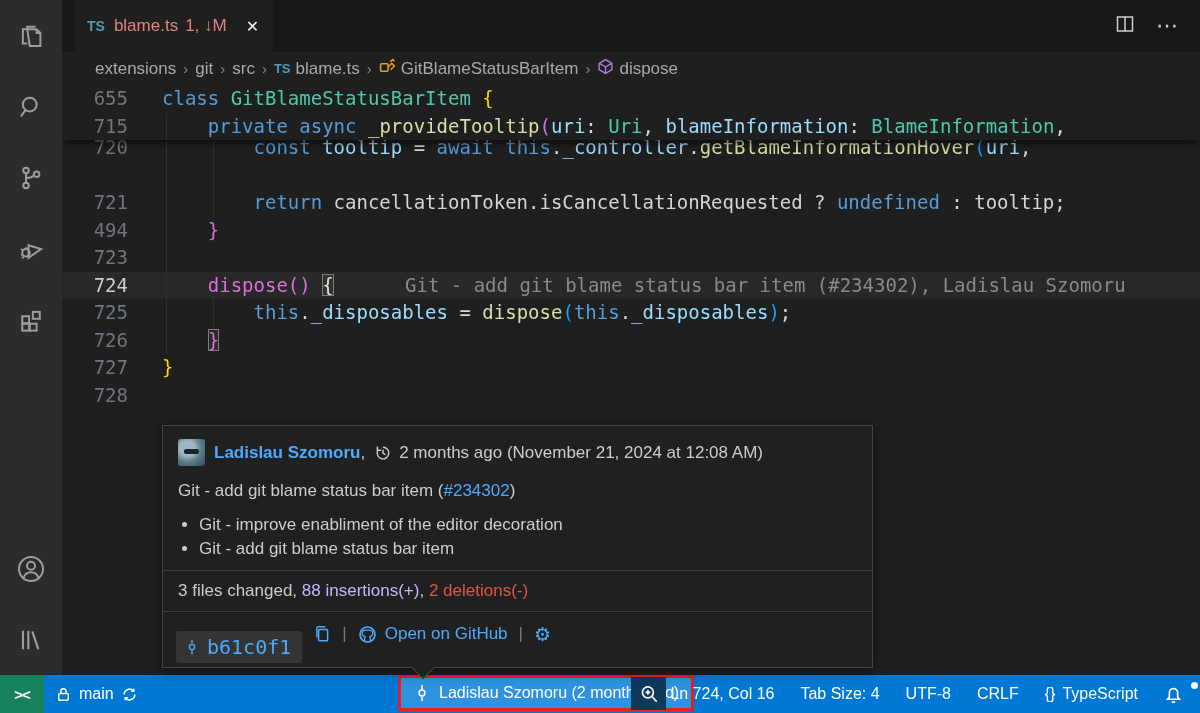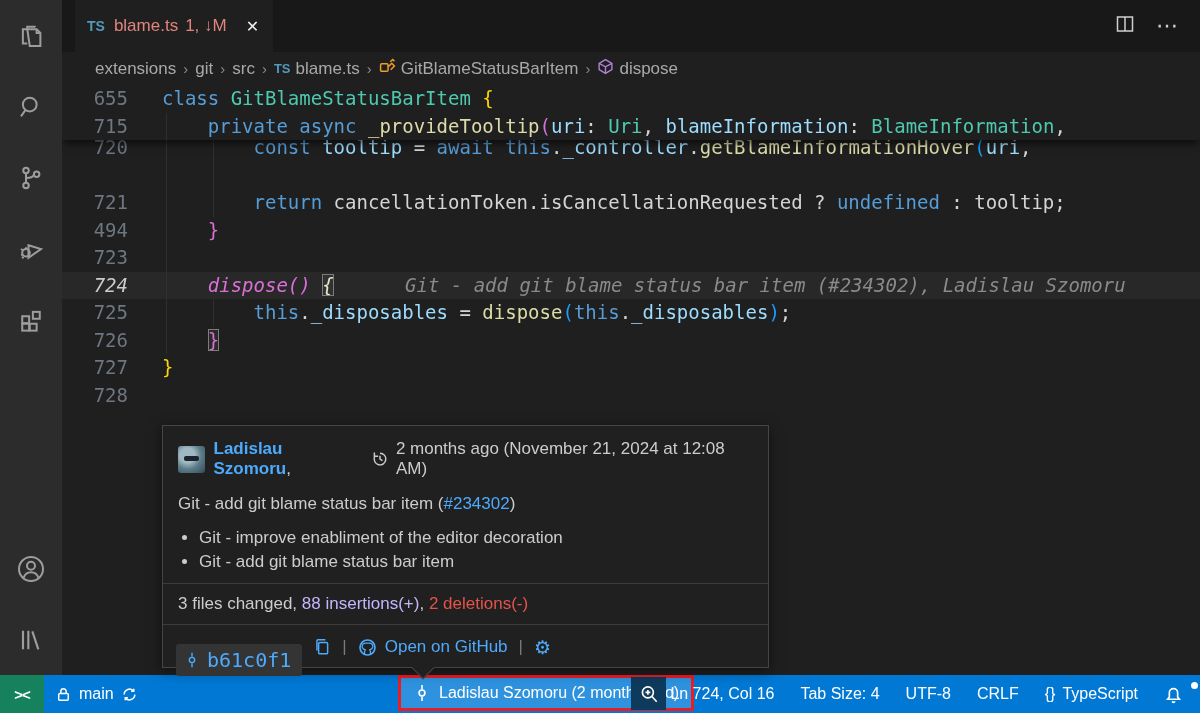--- a/index.html
+++ b/index.html
@@ -32,37 +32,37 @@
   .crumb { display:flex; align-items:center; gap:5px; }
   .crumb-sep { margin:0 7px; color:#8a8a8a; font-size:15px; }
   .crumb .ts-badge { font-size:13px; }
 
   
   .editor { position:absolute; left:62px; top:85px; right:0; bottom:38px; overflow:hidden;
             font-family:"DejaVu Sans Mono", monospace; font-size:19px; }
   .code-scroll { position:absolute; left:0; top:0; right:0; }
   .code-spacer { height:49px; }
   .code-row { position:relative; height:27.5px; line-height:27.5px; white-space:pre; }
-  .code-row.cur { background:#282828;font-style:italic; }
+  .code-row.cur { background:#282828; }
   .ln { position:absolute; left:0; top:0; width:66px; text-align:right; color:#6e7681; }
   .code-row.cur .ln { color:#cccccc; }
   .ct { position:absolute; left:100px; top:0; }
   .guide { position:absolute; top:0; bottom:0; width:1px; background:#303030; }
   .blame-deco { position:absolute; left:343px; top:0; color:#8a8a8a; }
   .sticky { position:absolute; left:0; top:0; right:0; background:#1f1f1f; z-index:5;
             box-shadow:0 6px 7px -2px rgba(0,0,0,0.55); }
   
   .kw  { color:#569CD6; } .type{ color:#4EC9B0; } .fn { color:#DCDCAA; }
   .var { color:#9CDCFE; } .txt { color:#d4d4d4; } .b1 { color:#FFD700; }
   .b2  { color:#DA70D6; } .b3  { color:#179FFF; }
   .box { color:#e8e8c8; outline:1px solid #7d7d7d; outline-offset:-1px; background:rgba(120,120,120,0.12); }
   .boxp{ color:#DA70D6; outline:1px solid #7d7d7d; outline-offset:-1px; background:rgba(120,120,120,0.12); }
 
   
-  .hover-popup { position:absolute; left:162px; top:425px; width:607px; height:243px; background:#202020;
+  .hover-popup { position:absolute; left:162px; top:425px; width:711px; height:243px; background:#202020;
                  border:1px solid #454545; z-index:20; color:#cccccc; font-size:17px;
                  box-shadow:0 3px 12px rgba(0,0,0,0.5); }
   .hp-header { display:flex; align-items:center; gap:9px; padding:13px 15px 0 15px; }
   .avatar { width:27px; height:27px; border-radius:3px;
             background:radial-gradient(circle at 35% 35%, #9fb8c4 0 30%, #5d7d8a 55%, #324a55 100%); position:relative; }
   .avatar:after { content:""; position:absolute; left:6px; top:10px; width:15px; height:5px; border-radius:2px; background:#1b242a; }
   .hp-link { color:#4daafc; text-decoration:none; }
   .hp-author { font-weight:bold; }
   .hp-msg { padding:15px 15px 0 15px; }
   .hp-list { padding:10px 15px 0 36px; }

